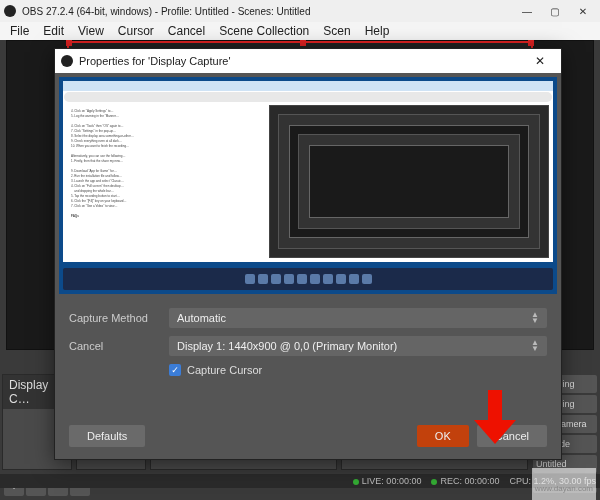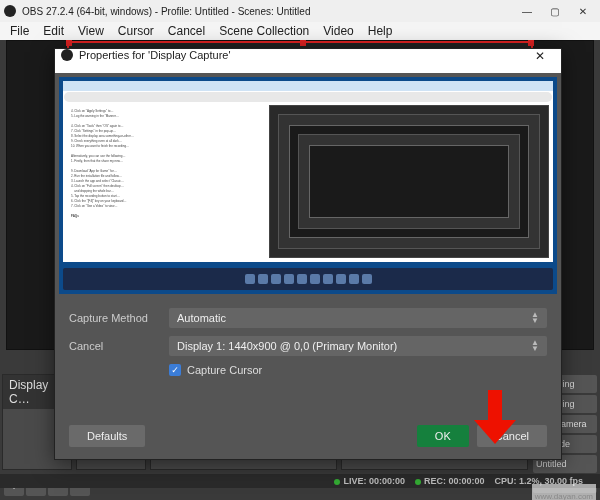--- a/index.html
+++ b/index.html
@@ -33,29 +33,29 @@
 
   
   .rbtns { width: 70px; display:flex; flex-direction:column; gap:2px; padding:3px; background:#3a3a3a;}
   .rbtn { background:#555; color:#ddd; font-size:9px; padding:4px 3px; border-radius:2px; text-align:left; }
 
   
   .src-toolbar { position:absolute; left:4px; bottom:4px; height:20px; display:flex; gap:2px; }
   .src-toolbar .tbtn { width:20px; height:20px; background:#555; color:#ddd; font-size:12px; display:flex;align-items:center;justify-content:center; border-radius:2px;}
 
   
-  .status { position:absolute; left:0; right:0; bottom:12px; height:14px; background:#2a2a2a; color:#bbb; font-size:9px; display:flex; align-items:center; justify-content:flex-end; gap:10px; padding:0 17px;font-weight:bold;}
+  .status { position:absolute; left:0; right:0; bottom:12px; height:14px; background:#2a2a2a; color:#bbb; font-size:9px; display:flex; align-items:center; justify-content:flex-end; gap:10px; padding:0 4px;}
   .dot { width:6px; height:6px; border-radius:50%; background:#3a3; display:inline-block; margin-right:3px; vertical-align:middle;}
 
   
-  .watermark { position:absolute; right:4px; bottom:0; height:12px; font-size:8px; color:#888; z-index:1000; background:rgba(255,255,255,0.6); padding:8px 3px;}
+  .watermark { position:absolute; right:4px; bottom:0; height:12px; font-size:8px; color:#888; z-index:1000; background:rgba(255,255,255,0.6); padding:16px 3px;}
 
   
   .dialog { position:absolute; left:54px; top:48px; width:508px; height:412px; background:#555; border:1px solid #222; box-shadow:0 4px 20px rgba(0,0,0,0.5); display:flex; flex-direction:column; z-index:500;}
-  .dlg-title { height:24px; background:#fff; display:flex; padding:0 6px; font-size:11px; color:#222;}
+  .dlg-title { height:24px; background:#fff; display:flex; align-items:center; padding:0 6px; font-size:11px; color:#222;}
   .dlg-title .obs-logo { width:12px; height:12px; border-radius:50%; background:#222; margin-right:6px;}
   .dlg-title .t { flex:1; }
   .dlg-title .close { width:30px; text-align:center; font-size:12px; }
 
   .dlg-preview { height:225px; background:#555; padding:4px; }
   .prev-box { width:100%; height:100%; background:#0c4a8a; position:relative; overflow:hidden; }
   .prev-browser { position:absolute; top:4px; left:4px; right:4px; bottom:32px; background:#fff; }
   .prev-browser .tabbar { height:10px; background:#cfe3f5; }
   .prev-browser .urlbar { height:10px; background:#e8e8e8; margin:1px; border-radius:5px; }
   .prev-browser .content { position:absolute; top:24px; left:4px; right:4px; bottom:4px; background:#fff; display:flex; }
@@ -69,21 +69,21 @@
   .dlg-form { padding:10px 14px 4px 14px; color:#ddd; font-size:11px; display:flex; flex-direction:column; gap:8px; flex:1; }
   .frow { display:flex; align-items:center; gap:10px; }
   .flabel { width:90px; text-align:left; color:#ccc; }
   .fselect { flex:1; background:#656565; border-radius:2px; padding:4px 8px; color:#eee; display:flex; justify-content:space-between; align-items:center;text-align:right; }
   .fselect .chev { font-size:8px; color:#bbb; display:flex; flex-direction:column; line-height:6px;}
   .fcheck { display:flex; align-items:center; gap:6px; margin-left:100px; }
   .fcheck .box { width:12px; height:12px; border-radius:2px; background:#3b7dd8; color:#fff; font-size:9px; display:flex;align-items:center;justify-content:center;}
 
   .dlg-buttons { display:flex; justify-content:space-between; padding:8px 14px 12px 14px; }
   .dbtn { background:#6a6a6a; color:#eee; font-size:11px; padding:5px 18px; border-radius:2px; }
-  .dbtn.ok { background:#15803d; }
+  .dbtn.ok { background:#c2410c; }
   .rightbtns{ display:flex; gap:8px;}
 
   
   .arrow { position:absolute; left:474px; top:390px; width:40px; height:60px; z-index:600; pointer-events:none;}
   .arrow .shaft { position:absolute; left:14px; top:0; width:14px; height:32px; background:#e10; }
   .arrow .head { position:absolute; left:0; top:30px; width:0; height:0; border-left:21px solid transparent; border-right:21px solid transparent; border-top:24px solid #e10;}
 </style>
 </head>
 <body>
 
@@ -97,21 +97,21 @@
   </div>
 </div>
 
 <div class="main-menubar">
   <span>File</span>
   <span>Edit</span>
   <span>View</span>
   <span>Cursor</span>
   <span>Cancel</span>
   <span>Scene Collection</span>
-  <span>Video</span>
+  <span>Scen</span>
   <span>Help</span>
 </div>
 
 <div class="obs-body">
 
   <div class="obs-canvas">
     <div class="red-out">
       <div class="handle" style="top:-3px;left:-3px"></div>
       <div class="handle" style="top:-3px;left:50%"></div>
       <div class="handle" style="top:-3px;right:-3px"></div>

